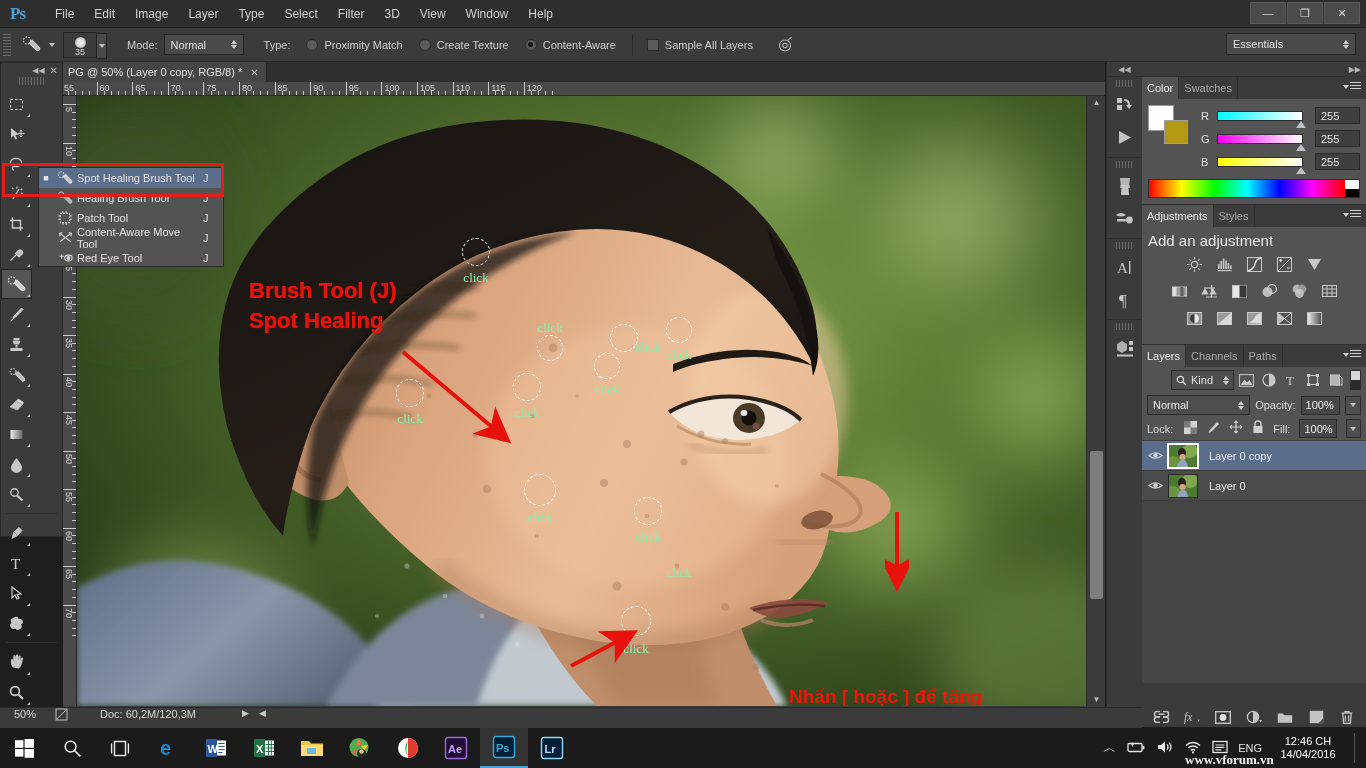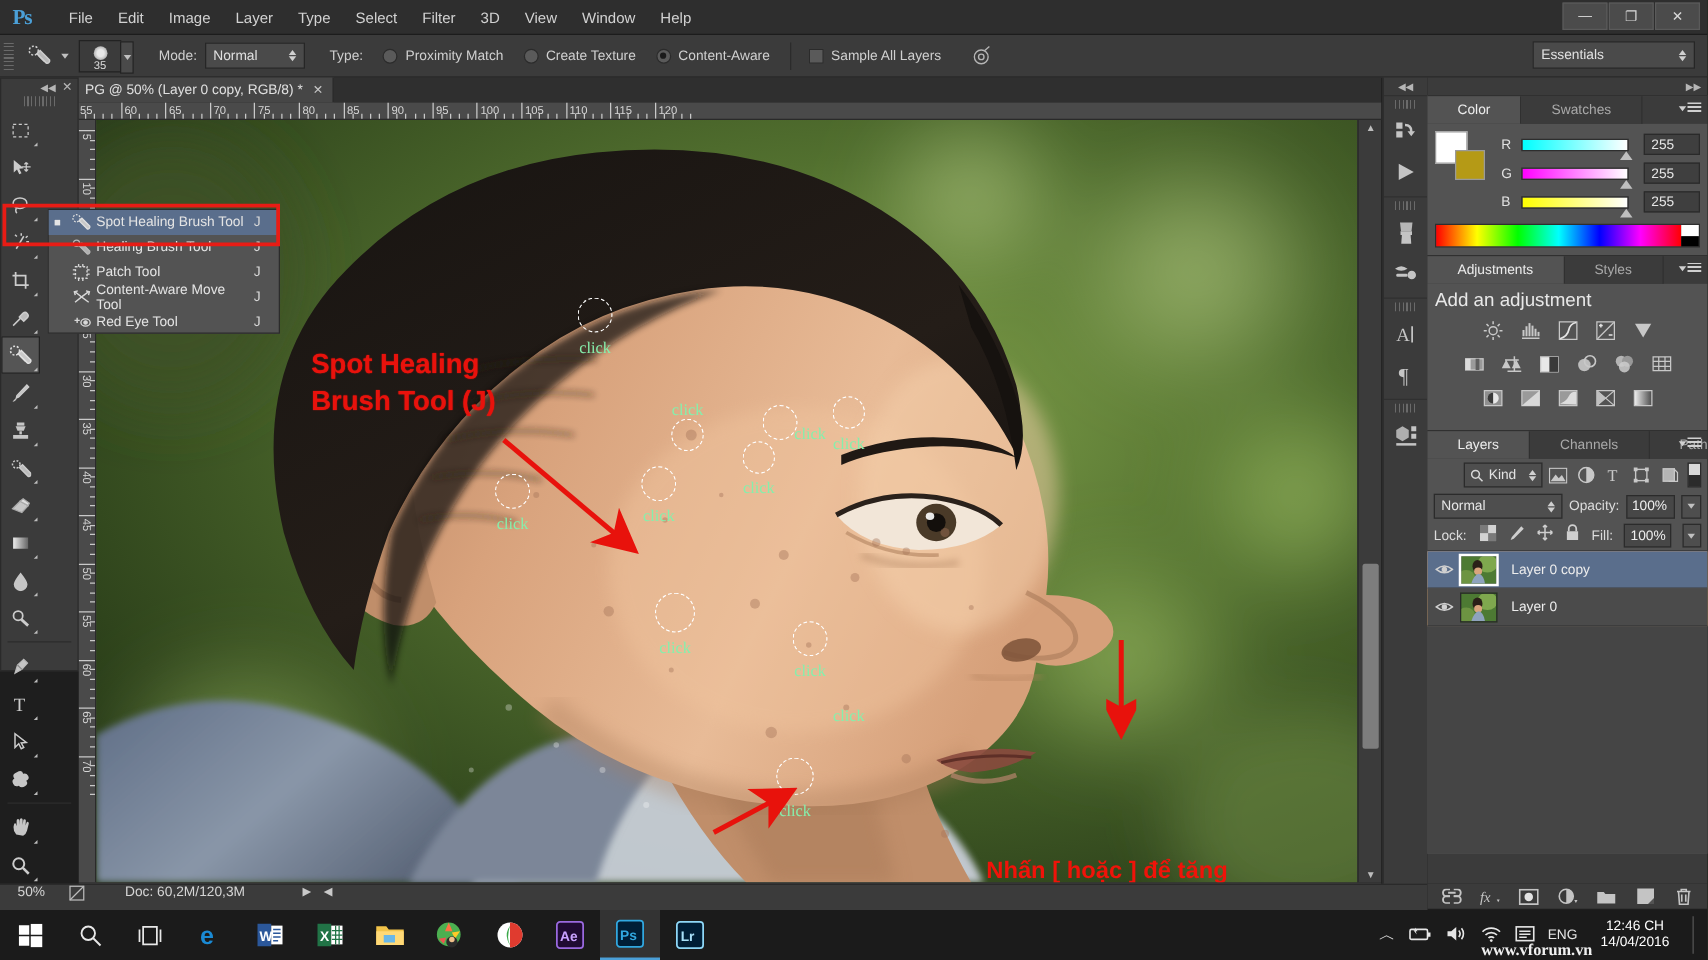--- a/index.html
+++ b/index.html
@@ -140,21 +140,21 @@
     background:repeating-linear-gradient(to right,#6a6a6a 0 1px,transparent 1px 3px); }
   .rail-ic { height:32px; display:flex; align-items:center; justify-content:center; }
 
   .dock { position:absolute; left:1142px; top:62px; width:224px; height:645px;
     background:#3b3b3b; }
   .dock-top { height:14px; display:flex; align-items:center; justify-content:flex-end;
     padding-right:5px; color:#b5b5b5; font-size:8px; }
   .panel { background:#474747; border-top:1px solid #303030; }
   .ptabs { height:22px; display:flex; align-items:stretch; background:#3b3b3b;
     position:relative; }
-  .ptab { padding:0 24px; display:flex; align-items:center; font-size:11px;
+  .ptab { padding:0 5px; display:flex; align-items:center; font-size:11px;
     color:#a9a9a9; background:#3b3b3b; border-right:1px solid #303030; }
   .ptab.active { background:#535353; color:#ededed; }
   .pmenu { position:absolute; right:5px; top:5px; display:flex; align-items:center; gap:1px; }
   .pmenu .bars { width:11px; height:9px;
     background:repeating-linear-gradient(to bottom,#d0d0d0 0 1.5px,transparent 1.5px 3px); }
   .pbody { background:#535353; padding:6px; }
 
   .color-sw { position:relative; width:42px; height:40px; }
   .c-fg { position:absolute; left:0; top:0; width:26px; height:26px; background:#fff;
     border:1px solid #9a9a9a; }
@@ -953,22 +953,22 @@
         <div class="clickmark" style="left: 602px; top: 475px; width: 0px; height: 0px;">
           <div class="cm-lbl" style="top: -6px;">click</div>
         </div>
         <div class="clickmark" style="left: 559px; top: 525px; width: 0px; height: 0px;">
           <div class="cm-circle" style="width: 30px; height: 30px; top: -15px;"></div>
           <div class="cm-lbl" style="top: 20px;">click</div>
         </div>
       </div>
 
     <div class="anno anno-title" style="left:172px; top:180px;">
+      <div>Brush Tool (J)</div>
       <div>Spot Healing</div>
-      <div>Brush Tool (J)</div>
     </div>
     <svg style="position:absolute;left:320px;top:250px;" width="130" height="110">
       <defs>
           <marker id="ah1" markerWidth="9" markerHeight="9" refX="7" refY="4.5" orient="auto">
         <path d="M0 0 L9 4.5 L0 9 L2.4 4.5 Z" fill="#e8120c"></path>
           </marker>
         </defs>
       <line x1="6" y1="6" x2="108" y2="92" stroke="#e8120c" stroke-width="4" marker-end="url(#ah1)"></line>
     </svg>
 

